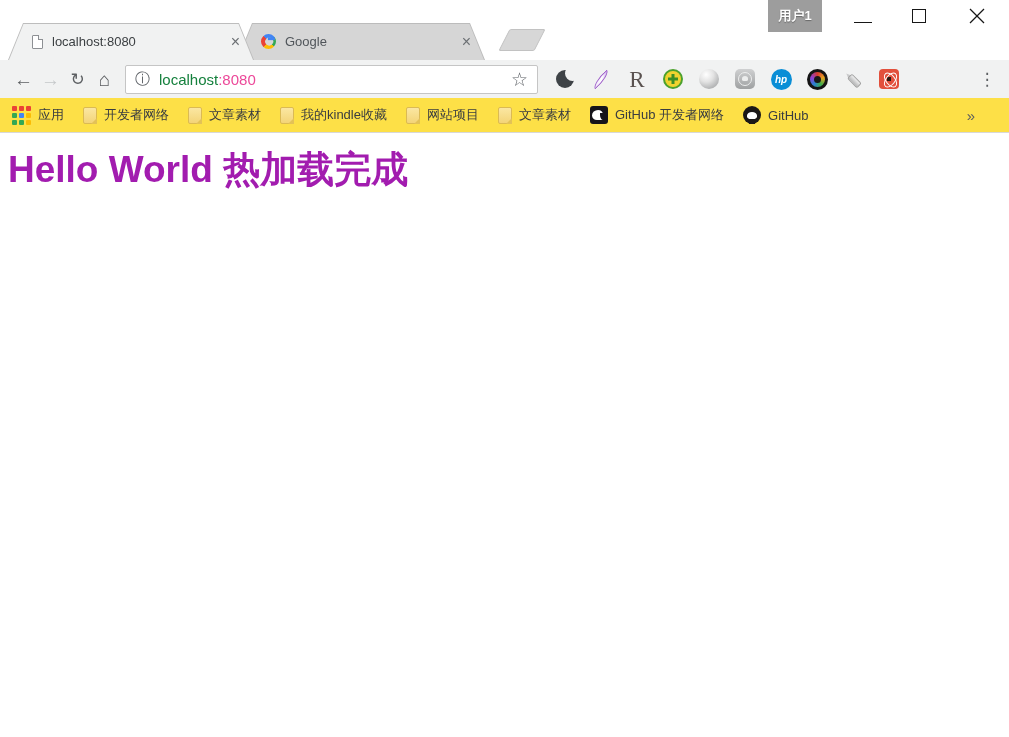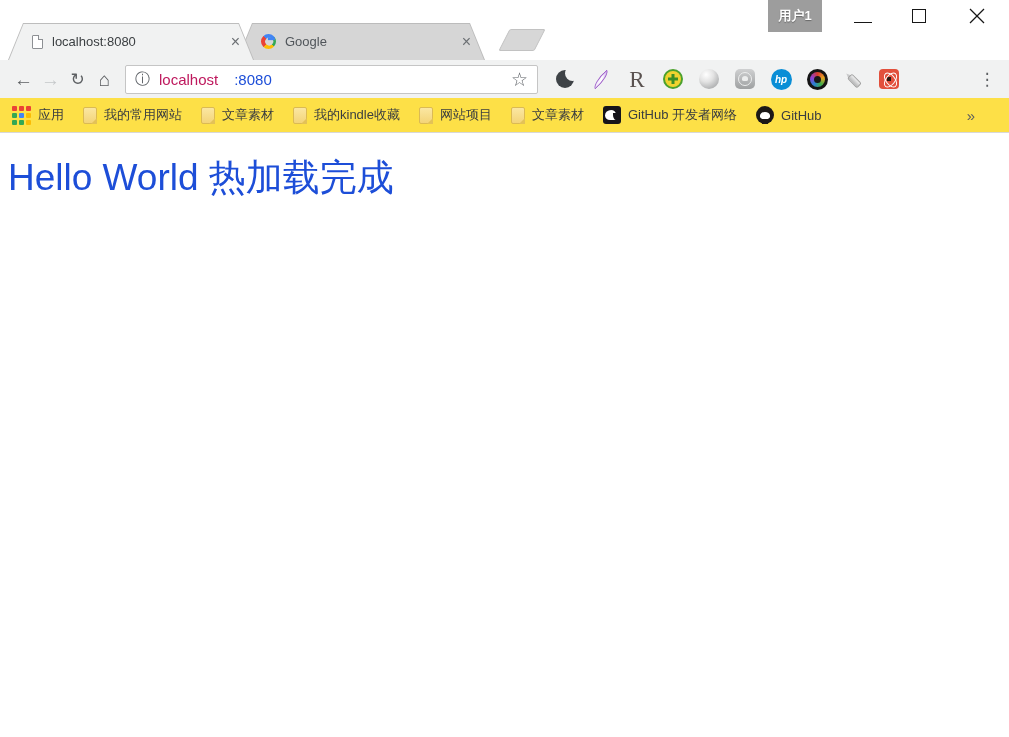--- a/index.html
+++ b/index.html
@@ -62,22 +62,22 @@
   .nav-btn { width:27px; text-align:center; font-size:19px; color:#5d6063;
     cursor:pointer; line-height:1; }
   .nav-btn--disabled { color:#c5c8ca; cursor:default; }
   .nav-reload { font-size:17px; }
 
   .omnibox { margin-left:7px; width:413px; height:29px; background:#fff;
     border:1px solid #c5c5c5; border-radius:2px; display:flex; align-items:center;
     padding:0 9px; cursor:text; }
   .omni-info { font-size:15px; color:#5f6368; margin-right:9px; }
   .omni-url { font-size:15px; display:flex; }
-  .omni-host { color:#be185d;text-align:center; }
-  .omni-port { color:#1d4ed8;padding-left:16px; }
+  .omni-host { color:#15803d;text-align:center; }
+  .omni-port { color:#ec4899; }
   .omni-star { margin-left:auto; font-size:19px; color:#5f6368; cursor:pointer; }
 
   .ext-area { display:flex; align-items:center; gap:14px; margin-left:16px; }
   .ext { width:22px; height:22px; display:flex; align-items:center;
     justify-content:center; cursor:pointer; position:relative; }
 
   .icon-moon { width:18px; height:18px; border-radius:50%; background:#3e4347;
     position:relative; overflow:visible; }
   .icon-moon::after { content:""; position:absolute; width:15px; height:15px;
     border-radius:50%; background:#f1f2f2; right:-6px; top:-4px; }
@@ -164,21 +164,21 @@
   .icon-github::before { content:""; position:absolute; left:4px; top:6px; width:10px;
     height:7px; background:#fff; border-radius:50% 50% 40% 40%; }
   .icon-github::after { content:""; position:absolute; left:6px; bottom:0; width:6px;
     height:5px; background:#1b1817; }
 
   .bm-overflow { margin-left:auto; margin-right:22px; font-size:15px; color:#5a5d60;
     cursor:pointer; }
 
   
   .page { background:#fff; height:569px; }
-  .page h1 { font-size:37px; font-weight:normal; color:#1d4ed8; padding:20px 0 0 8px;
+  .page h1 { font-size:37px; font-weight:bold; color:#a21caf; padding:12px 0 0 8px;
     letter-spacing:0; }
 </style>
 </head>
 <body>
 
 <div class="titlebar">
 
   <div class="tab tab--active">
     <div class="tab-border"></div>
     <div class="tab-fill"></div>
@@ -278,21 +278,21 @@
         <span style="background:#fbbc05"></span>
         <span style="background:#34a853"></span>
         <span style="background:#34a853"></span>
         <span style="background:#fbbc05"></span>
       </span>
     <span>应用</span>
   </div>
 
   <div class="bm-item">
     <span class="icon-folder"></span>
-    <span>我的常用网站</span>
+    <span>开发者网络</span>
   </div>
   <div class="bm-item">
     <span class="icon-folder"></span>
     <span>文章素材</span>
   </div>
   <div class="bm-item">
     <span class="icon-folder"></span>
     <span>我的kindle收藏</span>
   </div>
   <div class="bm-item">

